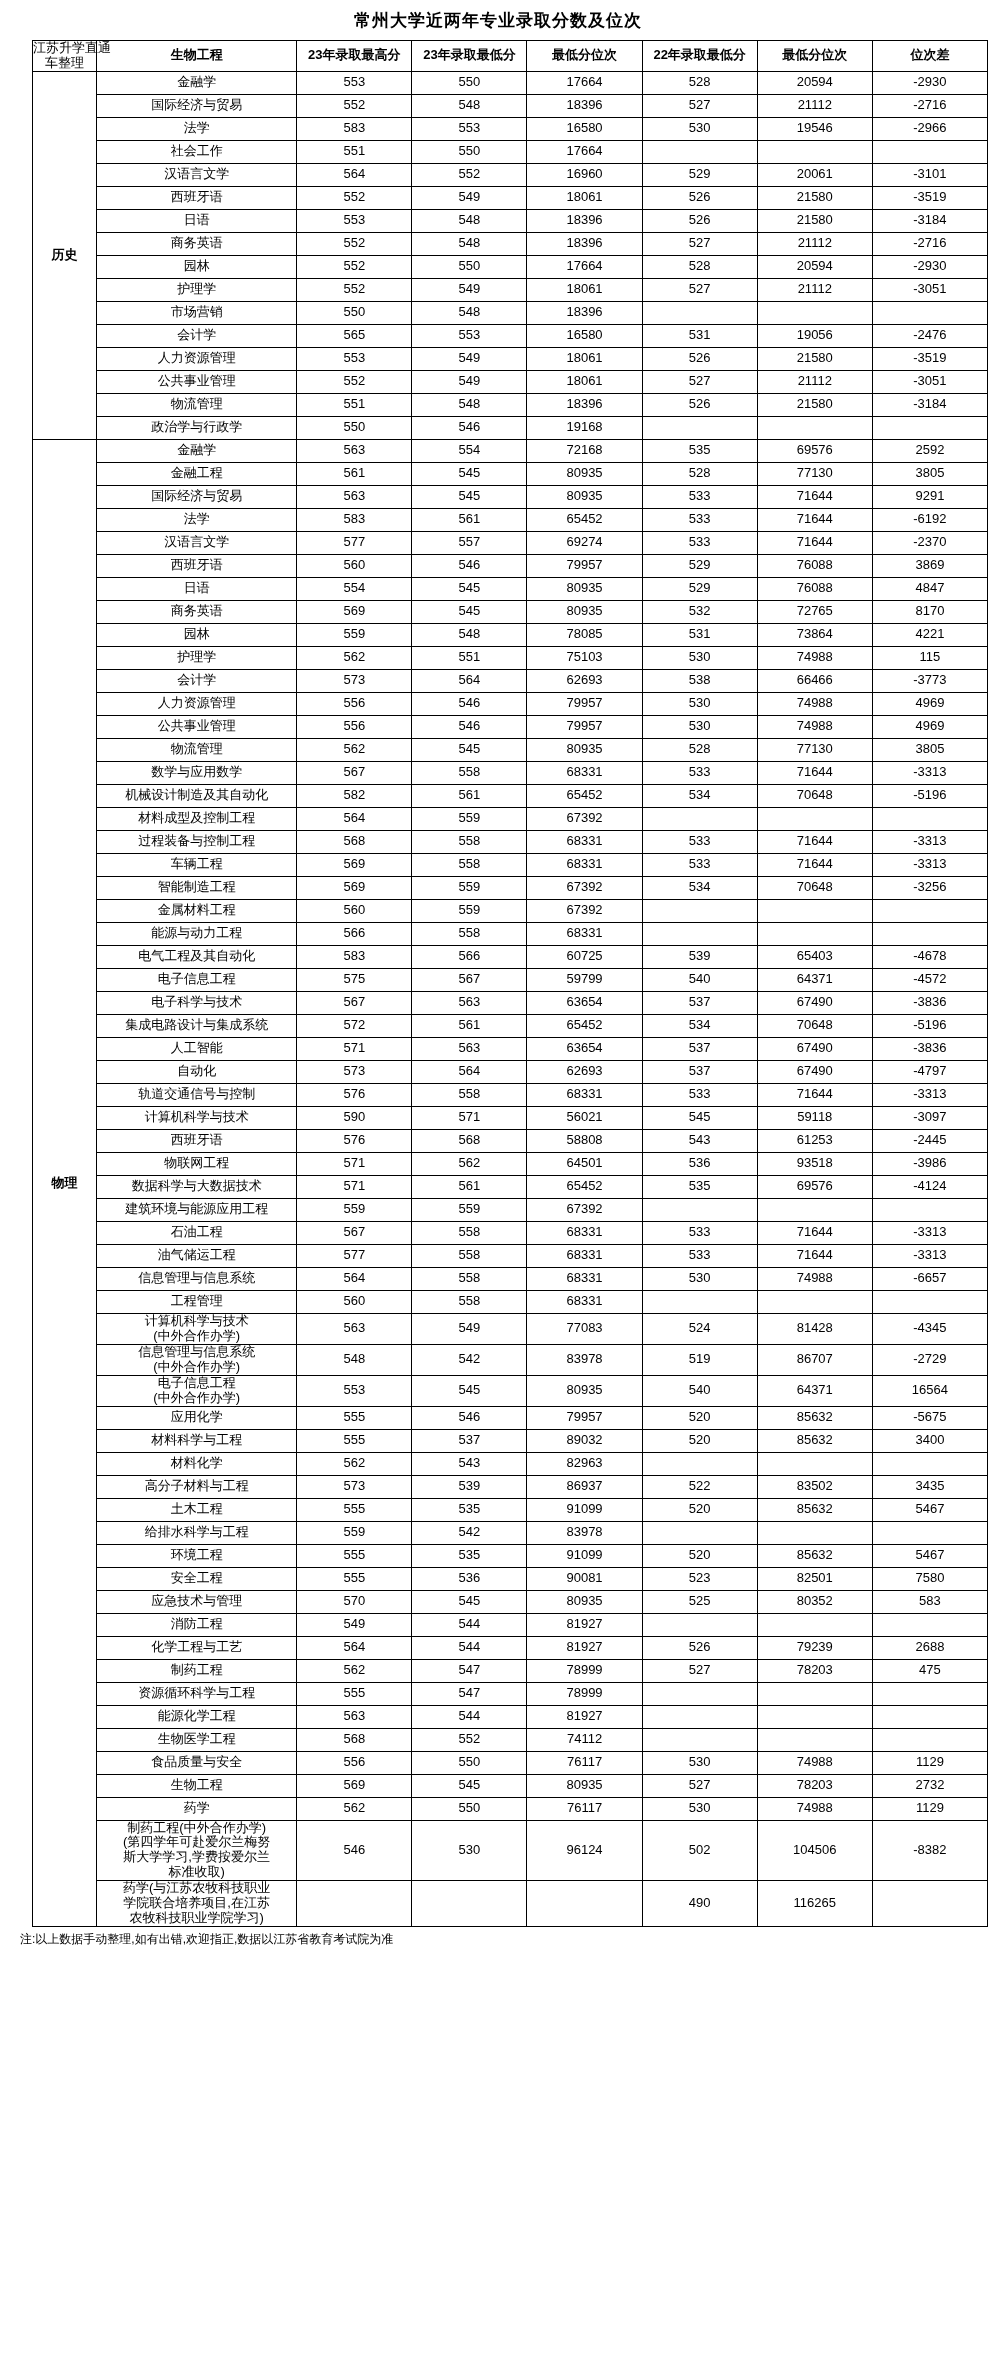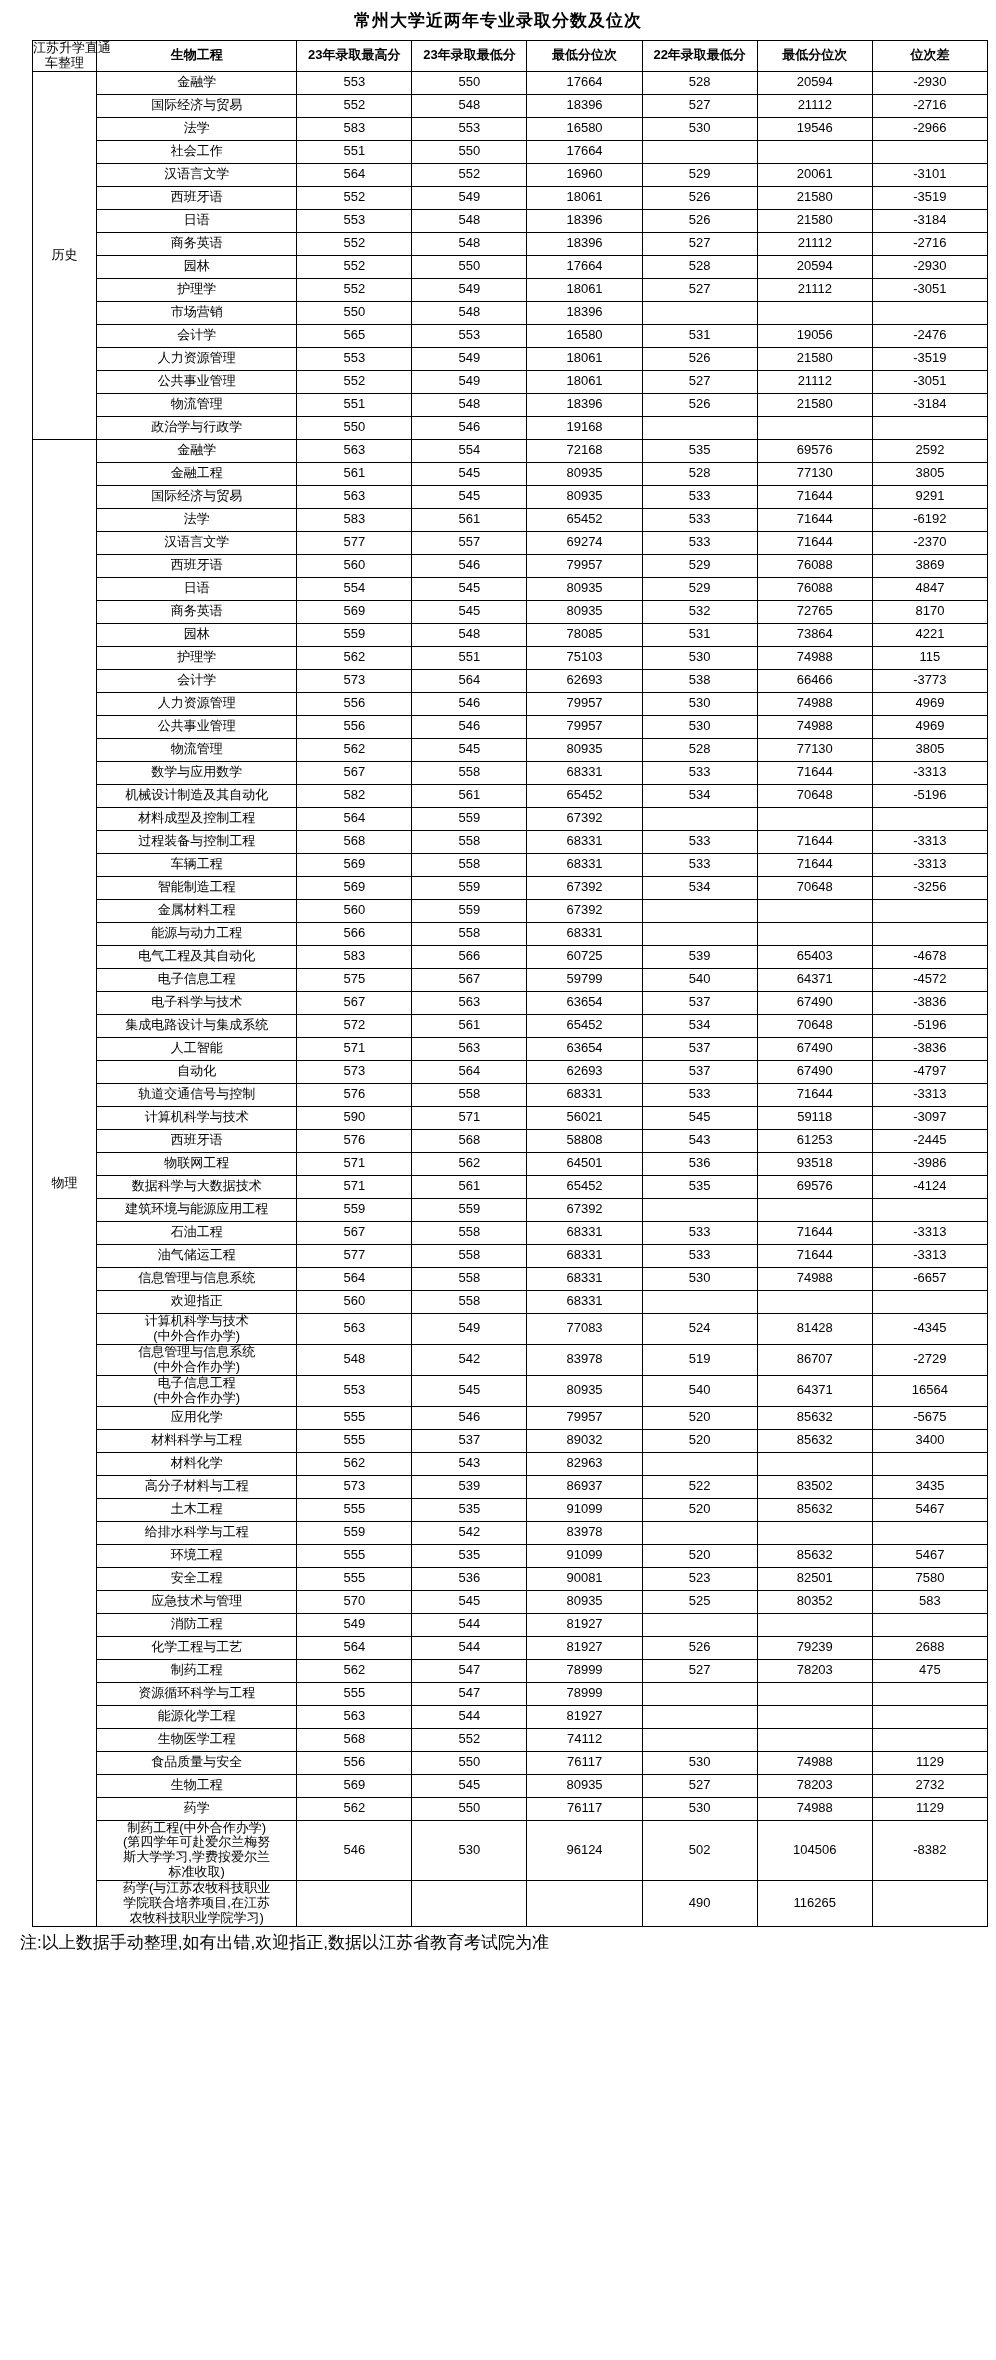--- a/index.html
+++ b/index.html
@@ -33,36 +33,36 @@
     height:34px;
   }
   .hdr-left{
     font-size:11.5px;
     font-weight:normal;
     line-height:1.25;
     white-space:normal;
   }
   .grp{
     font-size:15px;
-    font-weight:normal;
+    font-weight:bold;
     width:64px;
   }
   td.major{
     text-align:center;
     white-space:normal;
     font-size:13px;
     padding:1px 2px;
   }
   td.multi{
     line-height:1.25;
     font-size:12px;
     padding:2px 3px;
   }
   .note{
-    font-size:17px;
+    font-size:12px;
     margin:4px 20px 10px 20px;
     text-align:left;
   }
   col.c-grp{width:64px;}
   col.c-major{width:200px;}
   col.c-num{width:115px;}
 </style>
 </head>
 <body>
 
@@ -570,21 +570,21 @@
         <tr>
           <td class="major">信息管理与信息系统</td>
           <td>564</td>
           <td>558</td>
           <td>68331</td>
           <td>530</td>
           <td>74988</td>
           <td>-6657</td>
         </tr>
         <tr>
-          <td class="major">欢迎指正</td>
+          <td class="major">工程管理</td>
           <td>560</td>
           <td>558</td>
           <td>68331</td>
           <td></td>
           <td></td>
           <td></td>
         </tr>
         <tr>
           <td class="major multi">计算机科学与技术<br>(中外合作办学)</td>
           <td>563</td>

